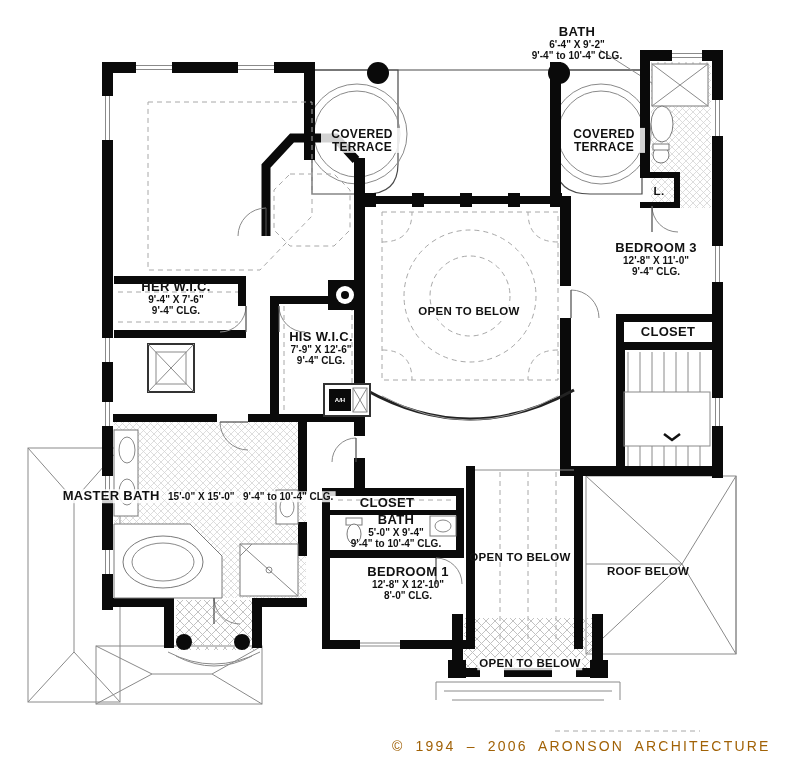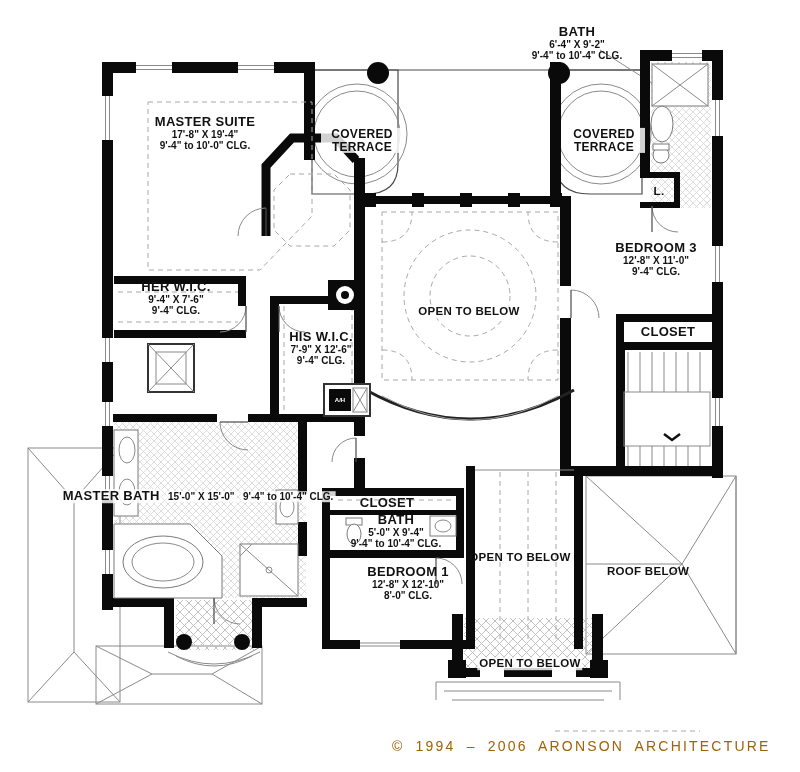--- a/index.html
+++ b/index.html
@@ -256,25 +256,20 @@
         <line x1="214" y1="598" x2="214" y2="624" class="t2"></line>
   </g>
 </svg>
 
 <div class="lbl" style="left:577px;top:43px">
   <div class="nm">BATH</div>
   <div class="dm">6'-4" X 9'-2"</div>
   <div class="cg">9'-4" to 10'-4" CLG.</div>
 </div>
 
-<div class="lbl" style="left:205px;top:133px">
-  <div class="nm">MASTER SUITE</div>
-  <div class="dm">17'-8" X 19'-4"</div>
-  <div class="cg">9'-4" to 10'-0" CLG.</div>
-</div>
 
 <div class="lbl wrap halo" style="left:362px;top:141px">
   <div class="nm">COVERED TERRACE</div>
 </div>
 
 <div class="lbl wrap halo" style="left:604px;top:141px">
   <div class="nm">COVERED TERRACE</div>
 </div>
 
 

